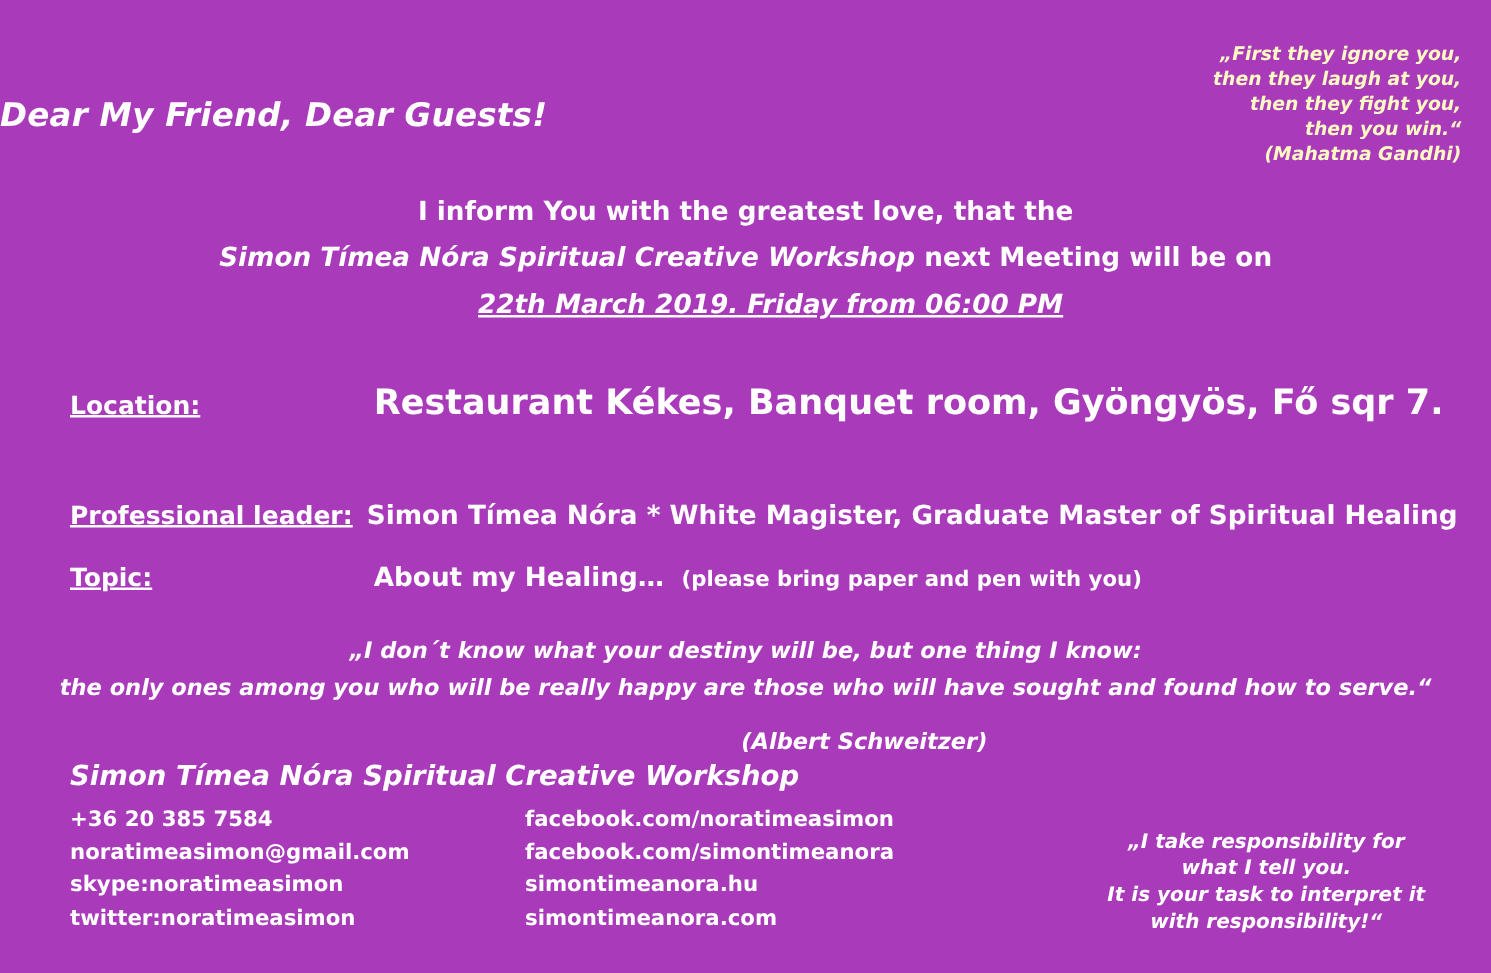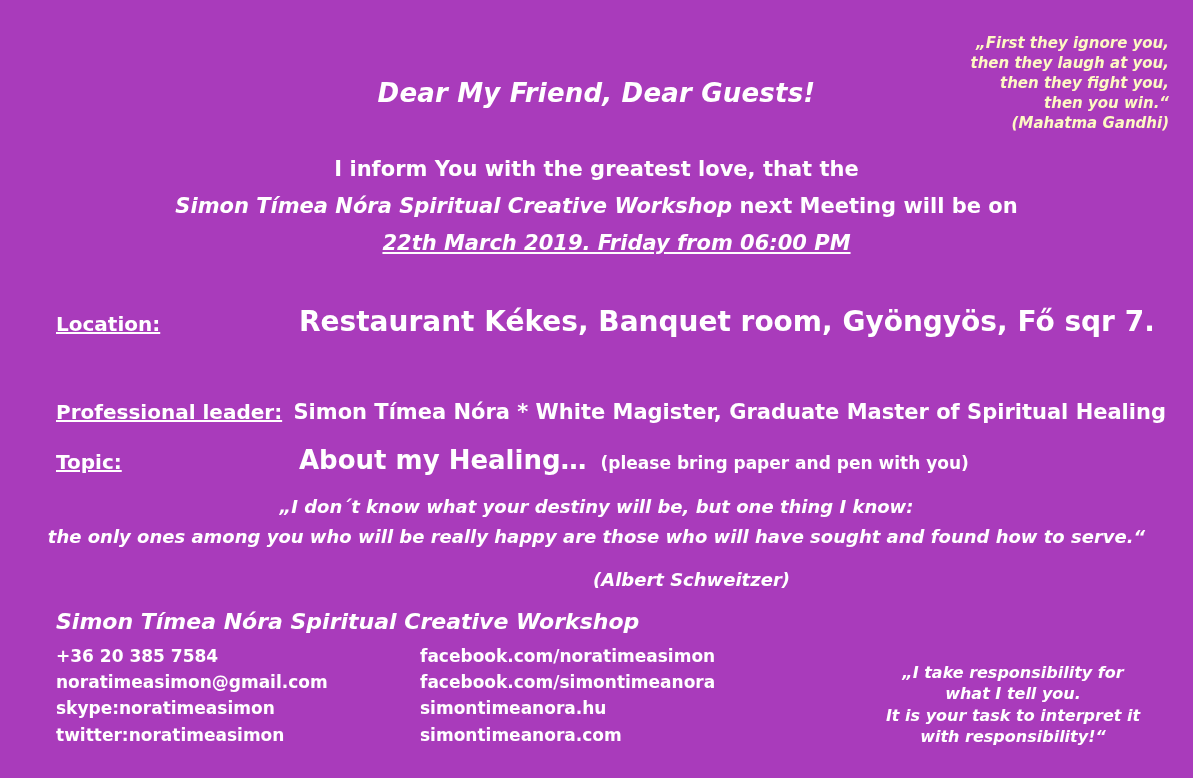--- a/index.html
+++ b/index.html
@@ -37,21 +37,20 @@
     font-style: italic;
     font-weight: bold;
   }
 
   
   .main-title {
     position: absolute;
     top: 78px;
     left: 0;
     width: 1193px;
-    text-align: center;
     font-size: 26px;
     font-weight: bold;
     font-style: italic;
     letter-spacing: 0.2px;
   }
 
   
   .intro {
     position: absolute;
     top: 152px;
@@ -112,34 +111,34 @@
     font-size: 28px;
     font-weight: bold;
     white-space: nowrap;
   }
   .value-leader {
     font-size: 21px;
     font-weight: bold;
     white-space: nowrap;
   }
   .value-topic {
-    font-size: 26px;
+    font-size: 21px;
     font-weight: bold;
     white-space: nowrap;
   }
   .topic-note {
     font-size: 17px;
     font-weight: bold;
     padding-left: 14px;
   }
 
   
   .schweitzer {
     position: absolute;
-    top: 492px;
+    top: 506px;
     left: 0;
     width: 1193px;
     text-align: center;
     font-size: 18px;
     font-weight: bold;
     font-style: italic;
     line-height: 1.65;
   }
   .schweitzer-author {
     display: block;

